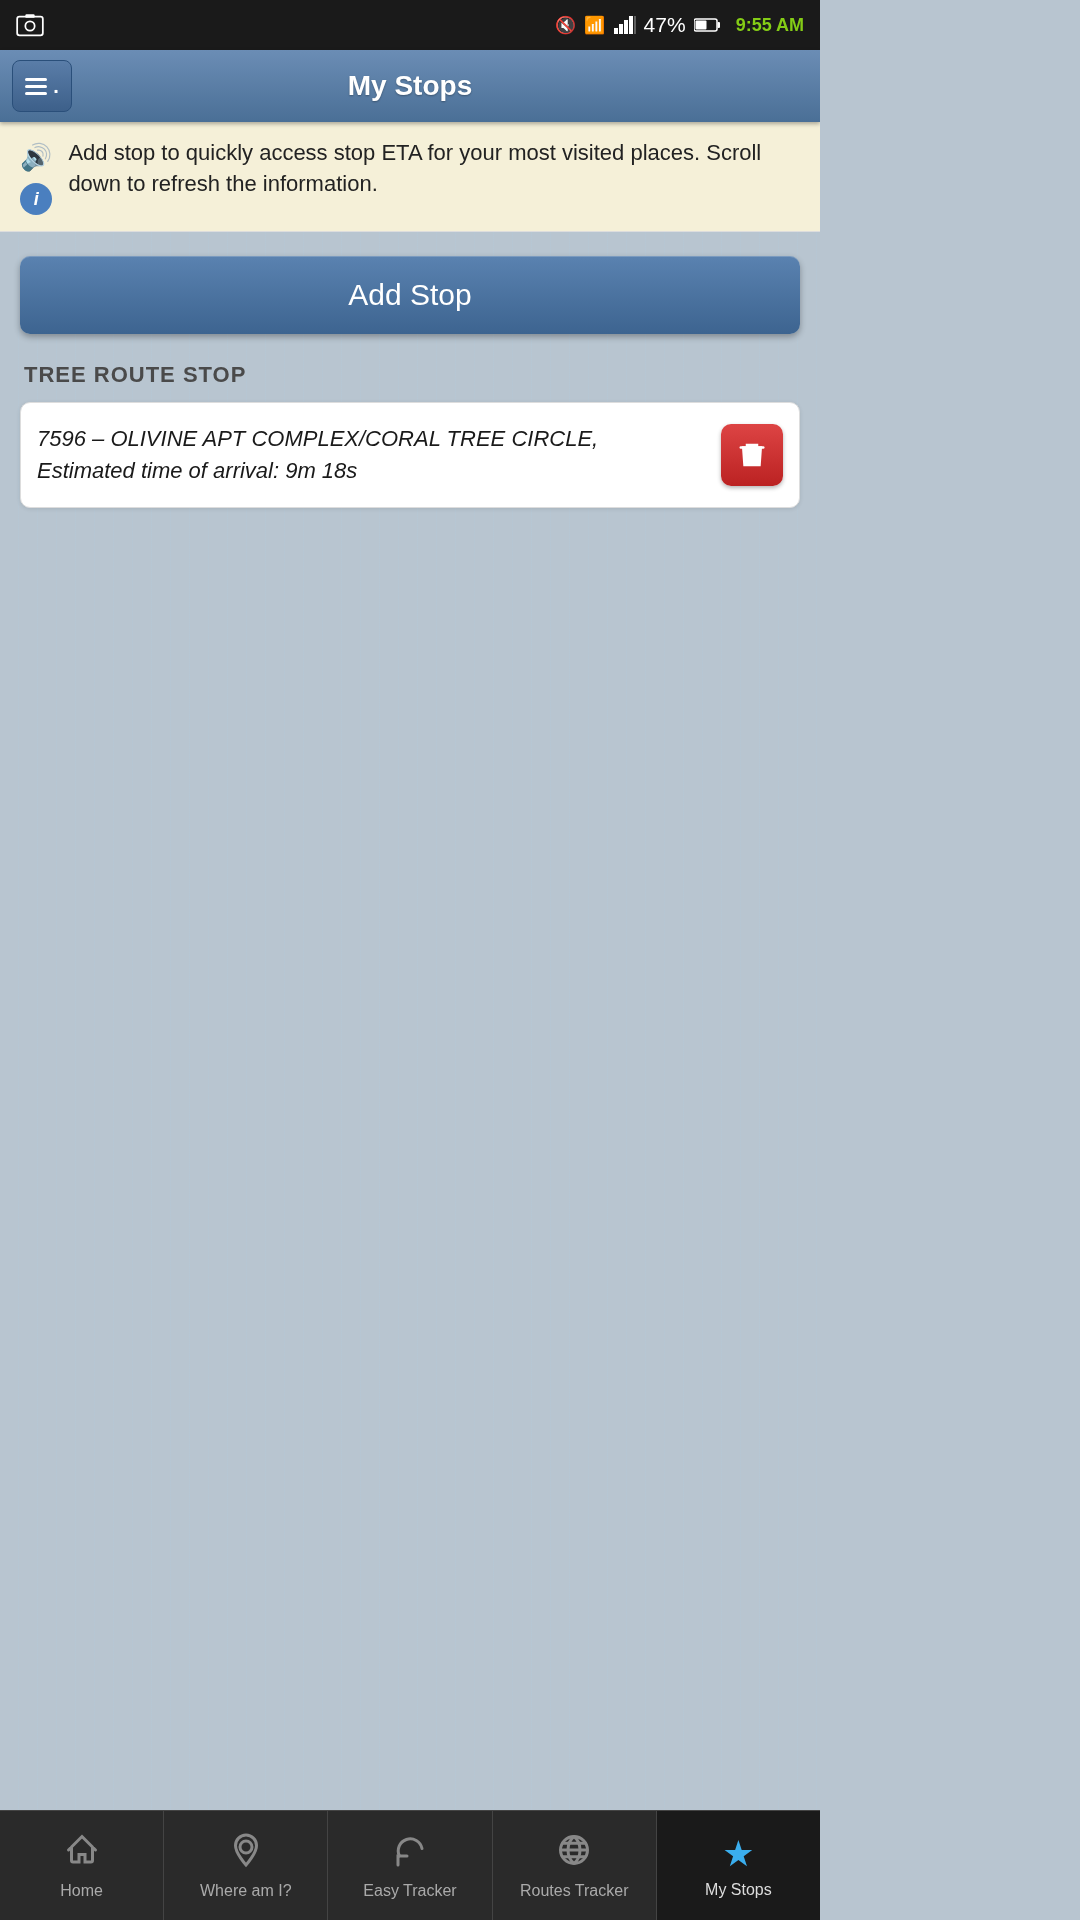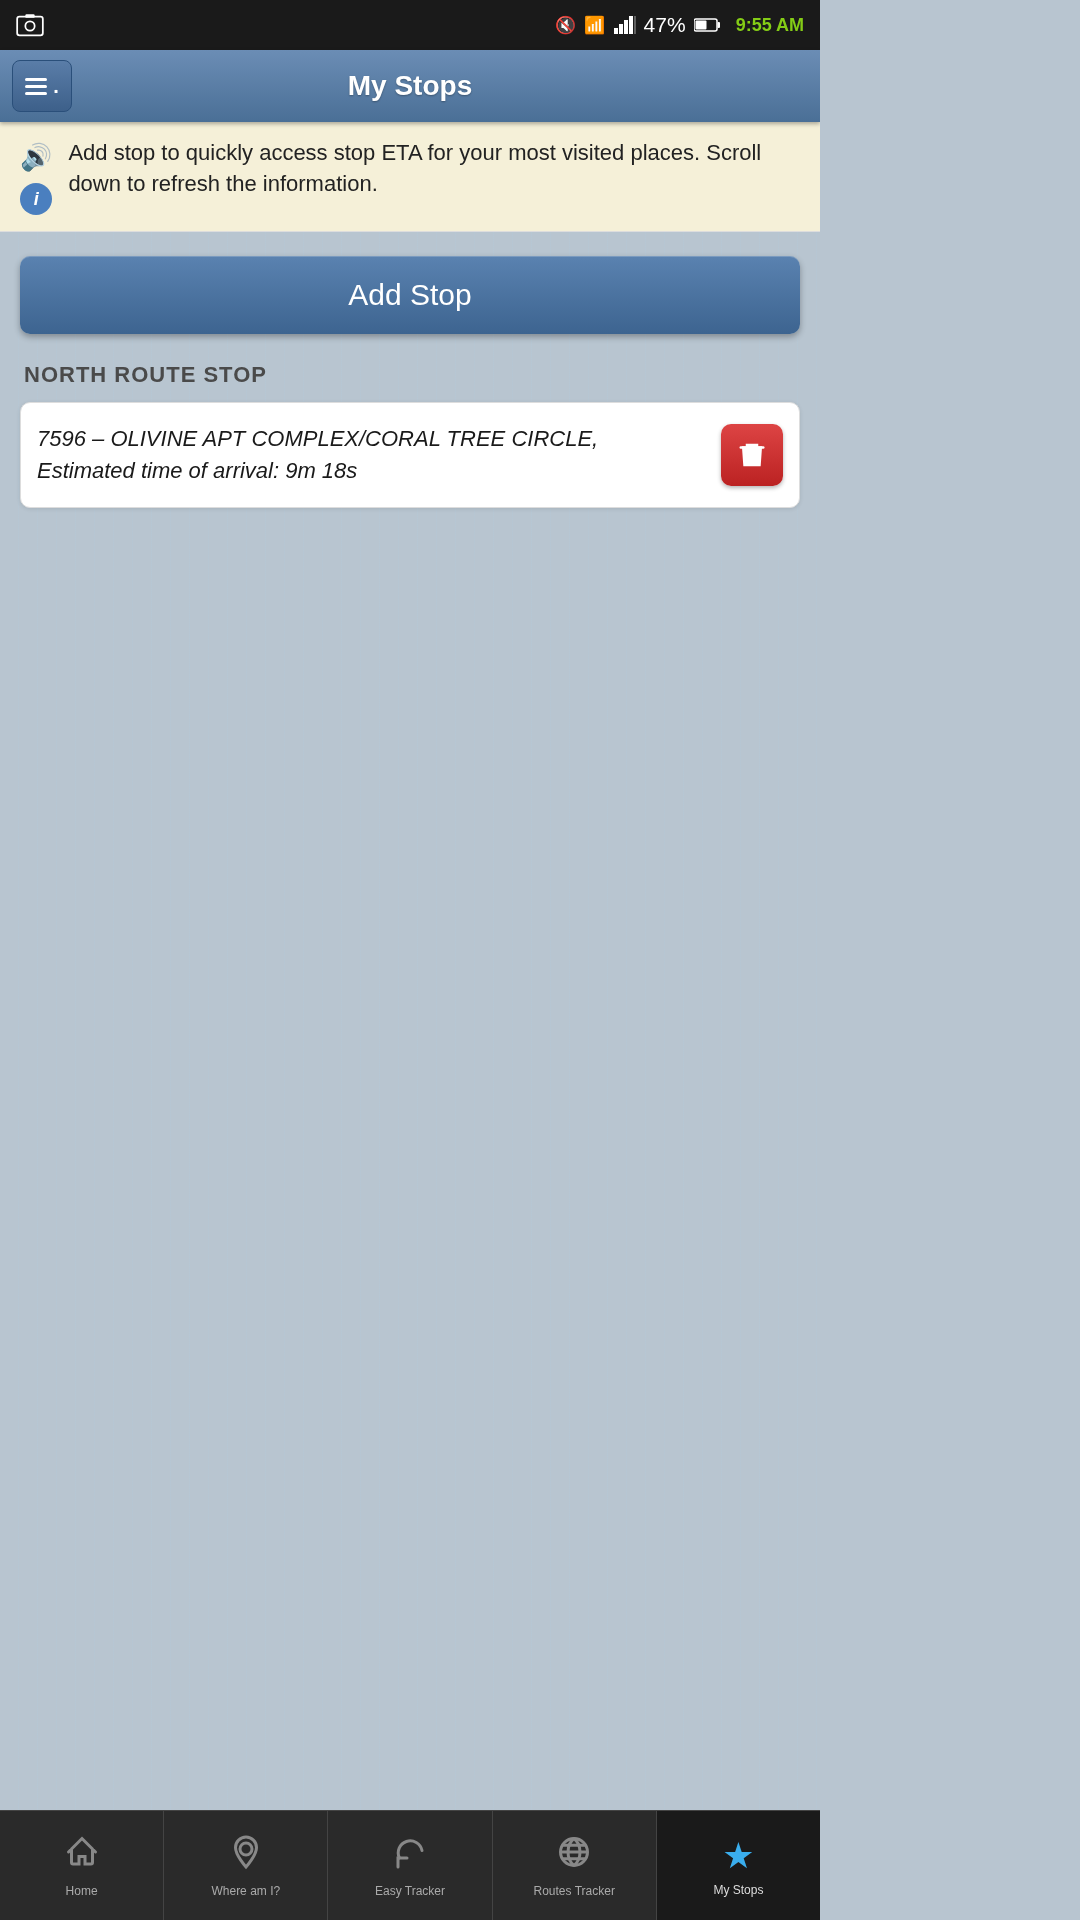--- a/index.html
+++ b/index.html
@@ -241,21 +241,21 @@
     }
     .nav-item:last-child { border-right: none; }
     .nav-item.active {
       background: #1a1a1a;
     }
     .nav-icon {
       font-size: 32px;
       color: #888;
     }
     .nav-label {
-      font-size: 12px;
+      font-size: 16px;
       color: #aaa;
       text-align: center;
     }
     .nav-item.active .nav-label {
       color: #ddd;
     }
 
     
     .star-icon {
       color: #3aaeee;
@@ -314,21 +314,21 @@
     <span class="speaker-icon">🔊</span>
     <div class="info-icon">i</div>
   </div>
   <p class="banner-text">Add stop to quickly access stop ETA for your most visited places. Scroll down to refresh the information.</p>
 </div>
 
 <div class="main-content">
 
   <button class="add-stop-btn">Add Stop</button>
 
-  <div class="section-header">NORTH ROUTE STOP</div>
+  <div class="section-header">TREE ROUTE STOP</div>
 
   <div class="stop-card">
     <div class="stop-info">
       <div>7596 – OLIVINE APT COMPLEX/CORAL TREE CIRCLE,</div>
       <div>Estimated time of arrival: 9m 18s</div>
     </div>
     <button class="delete-btn" title="Delete stop">
       <svg viewBox="0 0 24 24">
         <path d="M3 6h18M8 6V4h8v2M19 6l-1 14H6L5 6h14zM10 11v6M14 11v6"></path>
         <path d="M3 6h18" stroke="white" stroke-width="2" fill="none" stroke-linecap="round"></path>

